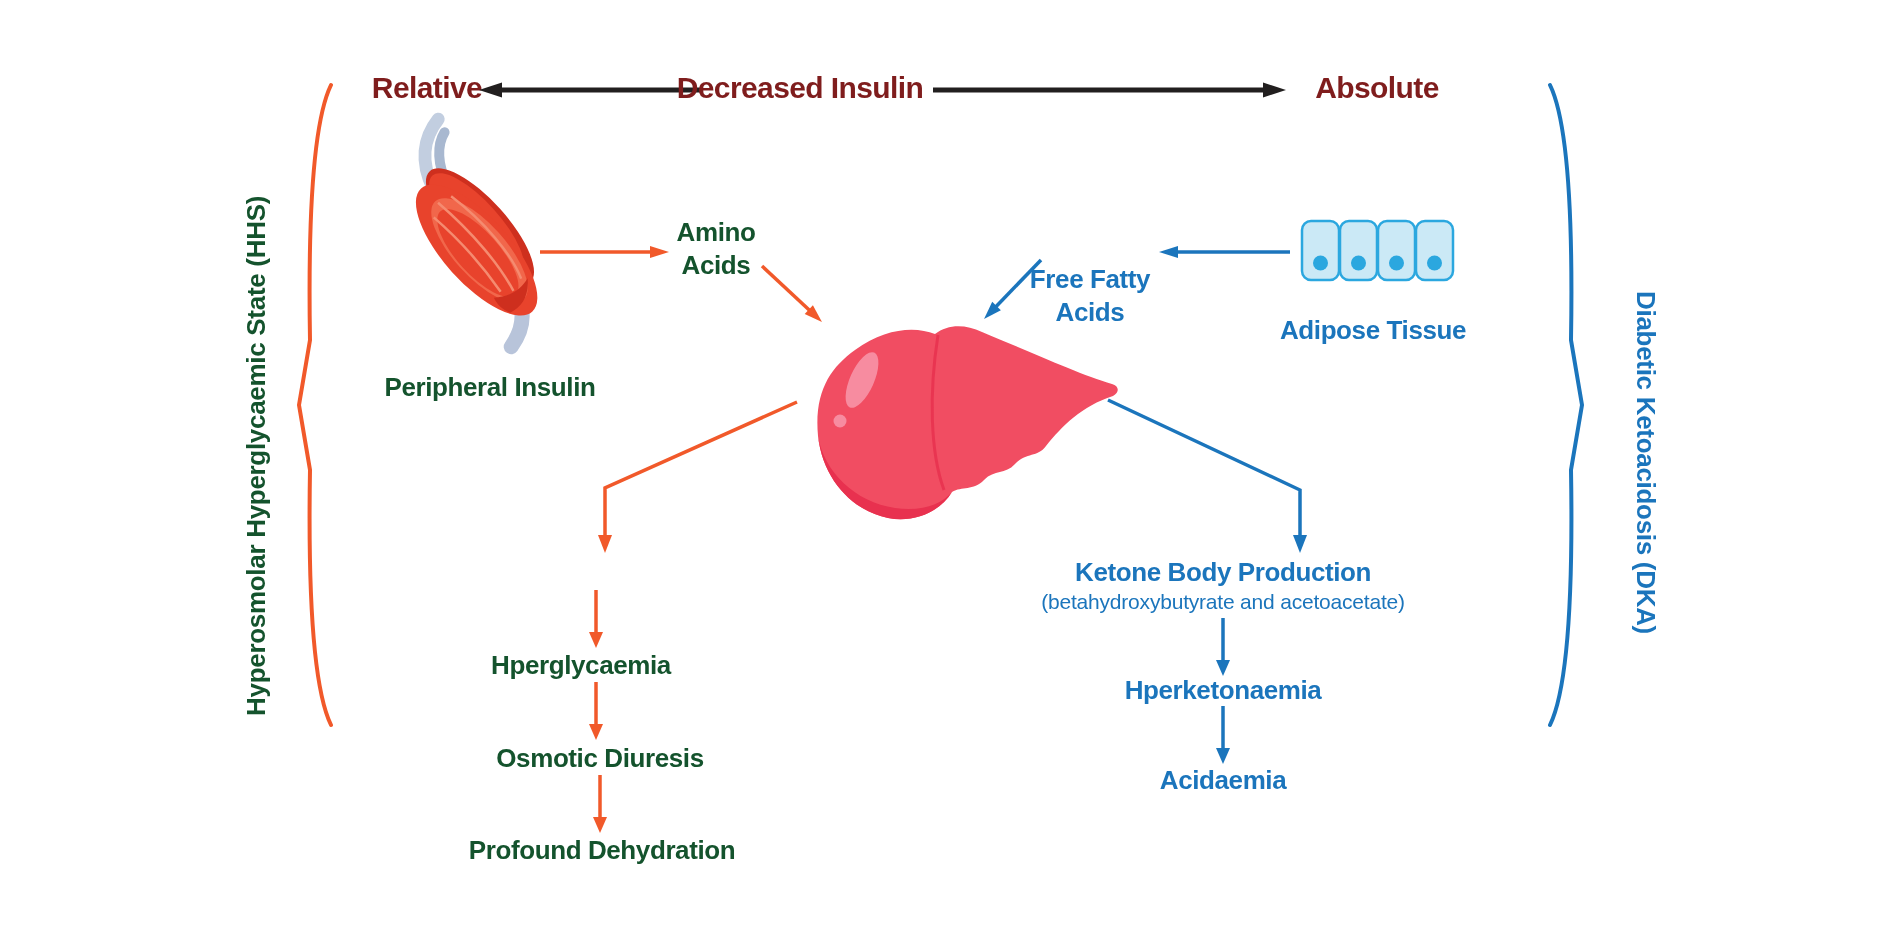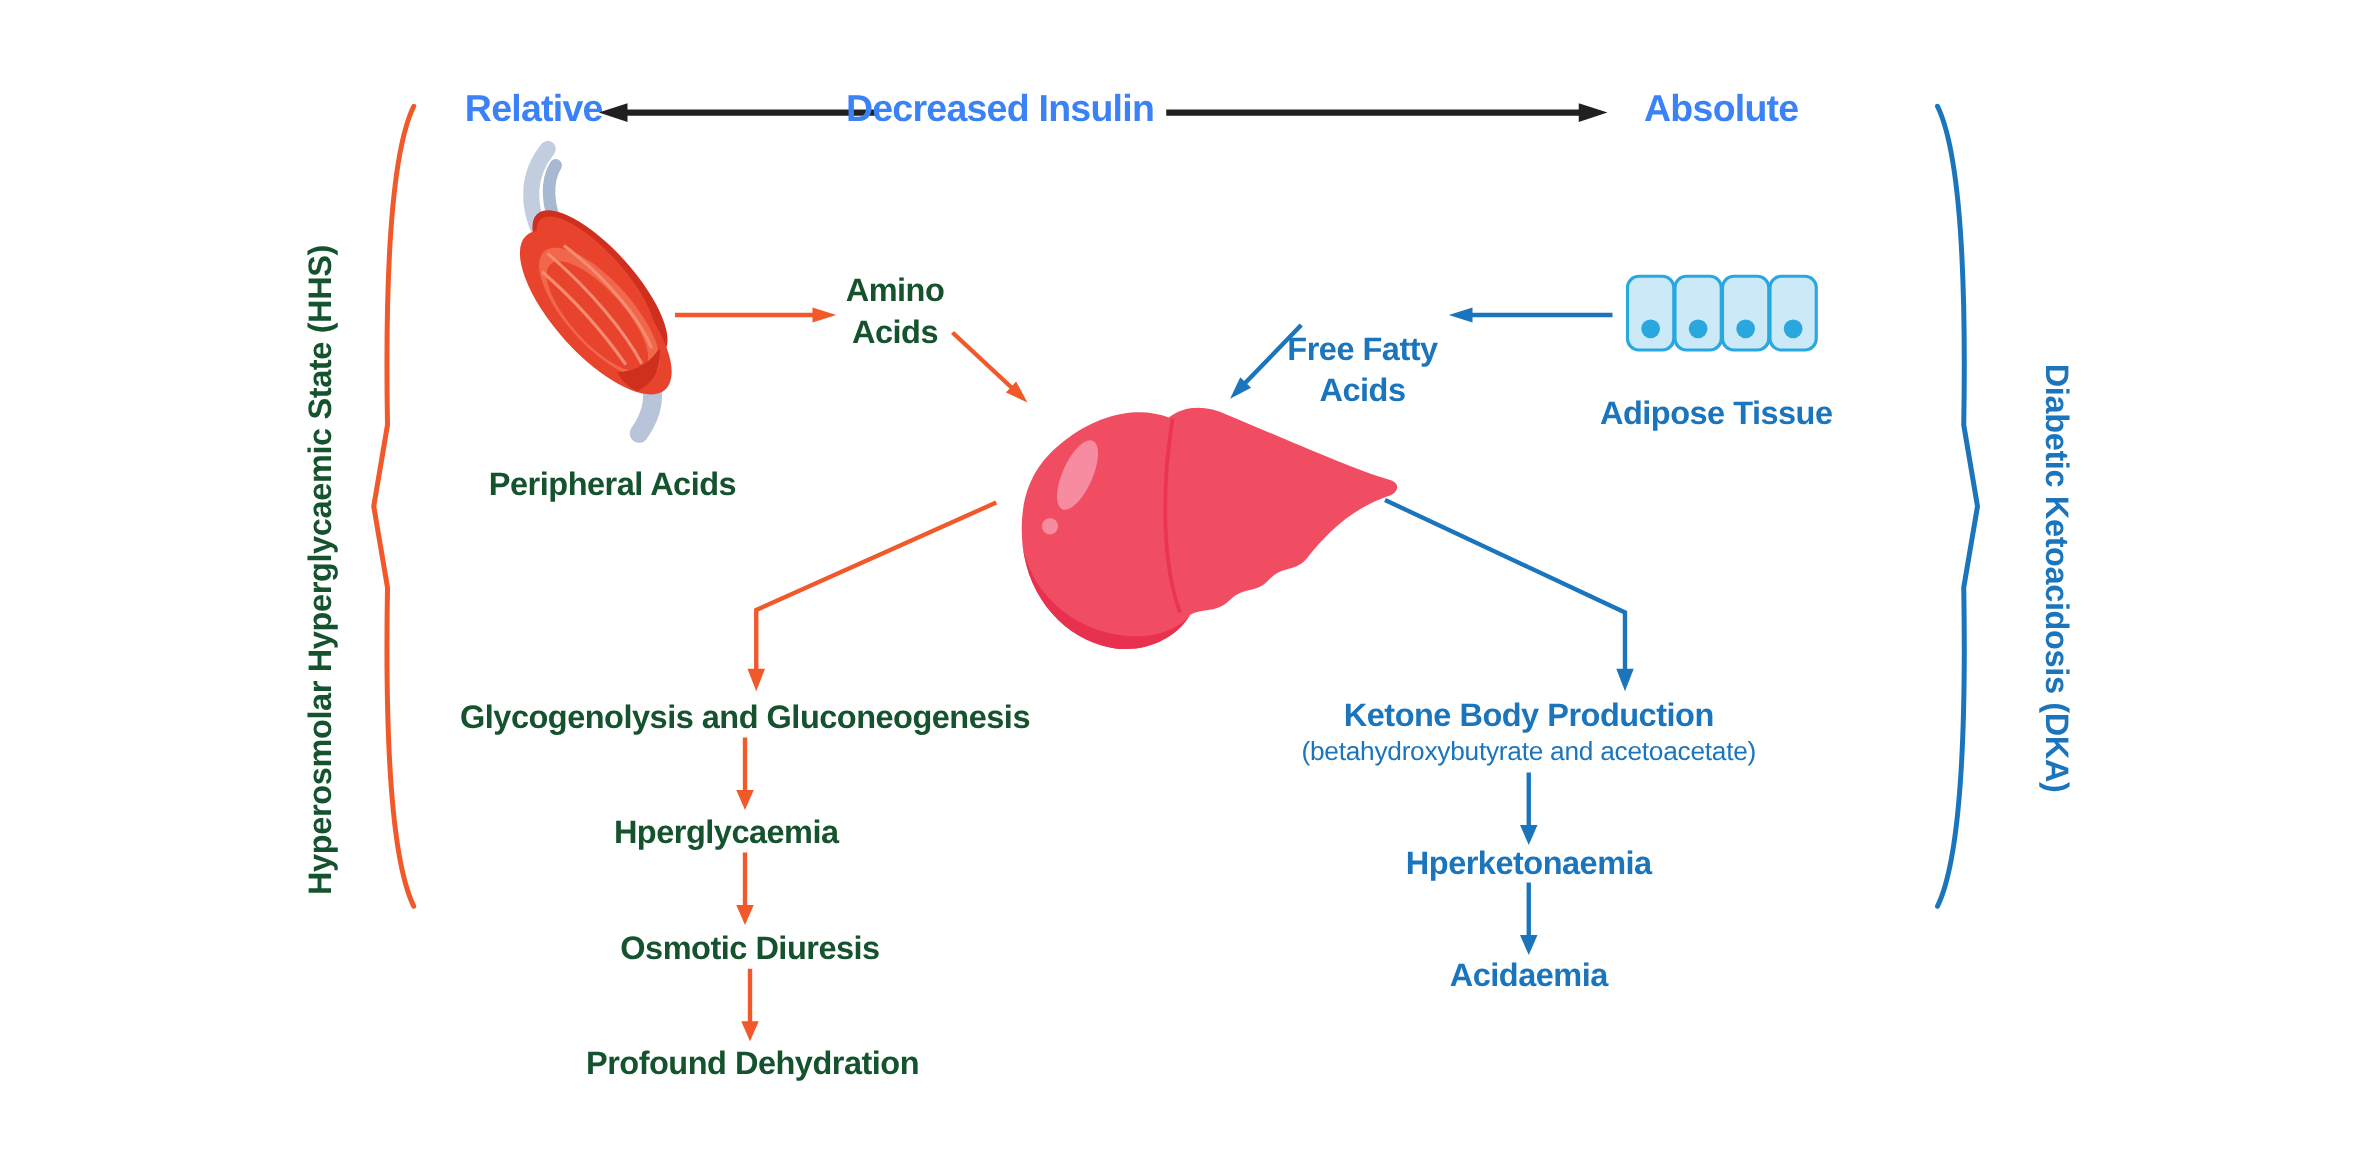--- a/index.html
+++ b/index.html
@@ -16,21 +16,21 @@
     font-weight:700;
     font-size:26px;
     line-height:32px;
     white-space:nowrap;
     text-align:center;
     letter-spacing:-0.4px;
   }
   .hdr{
     font-size:30px;
     line-height:32px;
-    color:#3b82f6;
+    color:#7f1d1d;
     letter-spacing:-0.6px;
   }
   .orange{color:#14532d;}
   .blue{color:#1B75BC;}
   .sub{
     font-weight:400;
     font-size:21px;
     line-height:26px;
     letter-spacing:-0.2px;
   }
@@ -105,21 +105,21 @@
       <ellipse cx="8" cy="6" rx="56" ry="21" fill="#E8432C"></ellipse>
 
       <path d="M -52,-12 C -10,-20 32,-18 56,-9" stroke="#F58B70" stroke-width="2.5" fill="none"></path>
       <path d="M -56,2 C -10,-4 32,-2 60,5" stroke="#F58B70" stroke-width="2.5" fill="none"></path>
       <path d="M -48,15 C -8,10 28,12 52,15" stroke="#F58B70" stroke-width="2.5" fill="none"></path>
 
       <path d="M 60,-14 C 74,-4 78,10 74,22 C 66,26 58,26 52,24 C 62,12 64,-2 60,-14 Z" fill="#CE2F1E"></path>
     </g>
   </svg>
 
-  <div class="lbl orange" style="left:490px;top:371px;">Peripheral Acids</div>
+  <div class="lbl orange" style="left:490px;top:371px;">Peripheral Insulin</div>
 
   <svg style="left:540px;top:243px;" width="130" height="18" viewBox="0 0 130 18">
     <line x1="0" y1="9" x2="112" y2="9" stroke="#F1592A" stroke-width="3.5"></line>
     <polygon points="129,9 110,3 110,15" fill="#F1592A"></polygon>
   </svg>
 
   <div class="lbl orange two-line" style="left:716px;top:216px;">
     <span>Amino</span>
     <span>Acids</span>
   </div>
@@ -180,21 +180,20 @@
   <svg style="left:595px;top:395px;" width="215" height="162" viewBox="0 0 215 162">
     <polyline points="202,7 10,93 10,142" fill="none" stroke="#F1592A" stroke-width="3.5"></polyline>
     <polygon points="10,158 3,140 17,140" fill="#F1592A"></polygon>
   </svg>
 
   <svg style="left:1095px;top:395px;" width="220" height="162" viewBox="0 0 220 162">
     <polyline points="13,5 205,95 205,142" fill="none" stroke="#1B75BC" stroke-width="3.5"></polyline>
     <polygon points="205,158 198,140 212,140" fill="#1B75BC"></polygon>
   </svg>
 
-  <div class="lbl orange" style="left:596px;top:557px;">Glycogenolysis and Gluconeogenesis</div>
 
   <svg style="left:587px;top:590px;" width="18" height="60" viewBox="0 0 18 60">
     <line x1="9" y1="0" x2="9" y2="44" stroke="#F1592A" stroke-width="3.5"></line>
     <polygon points="9,58 2,42 16,42" fill="#F1592A"></polygon>
   </svg>
 
   <div class="lbl orange" style="left:581px;top:649px;text-align:center;">Hperglycaemia</div>
 
   <svg style="left:587px;top:682px;" width="18" height="60" viewBox="0 0 18 60">
     <line x1="9" y1="0" x2="9" y2="44" stroke="#F1592A" stroke-width="3.5"></line>

